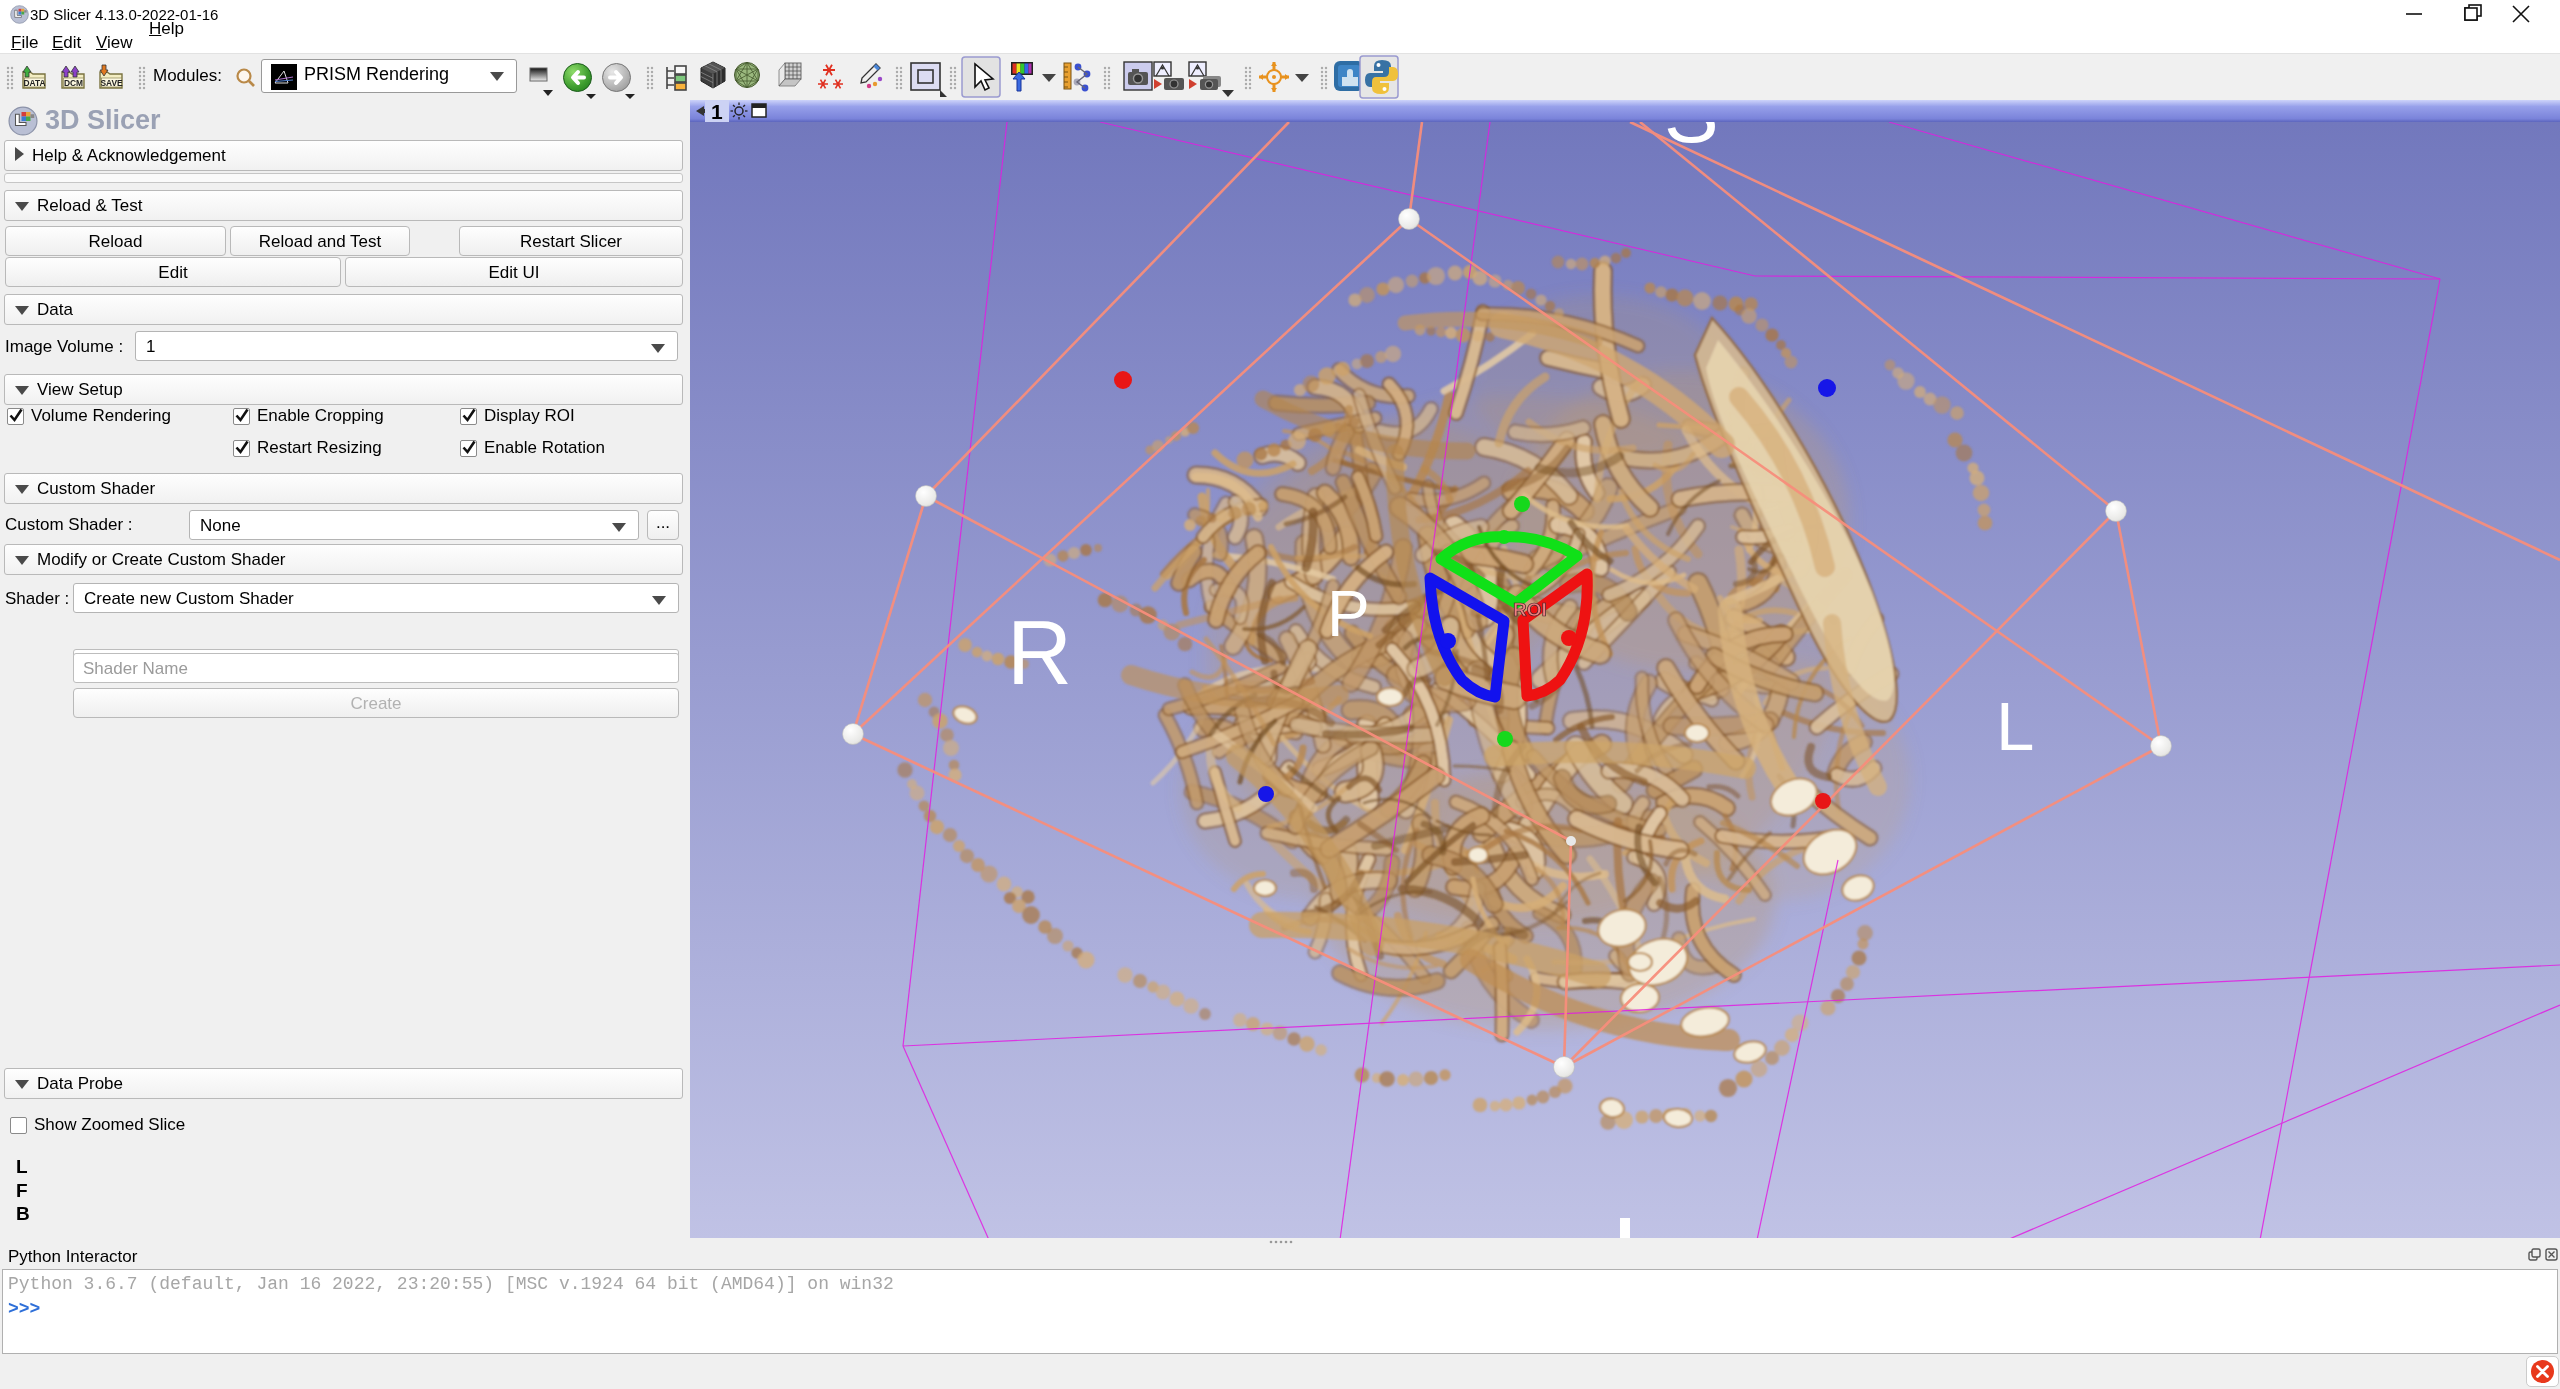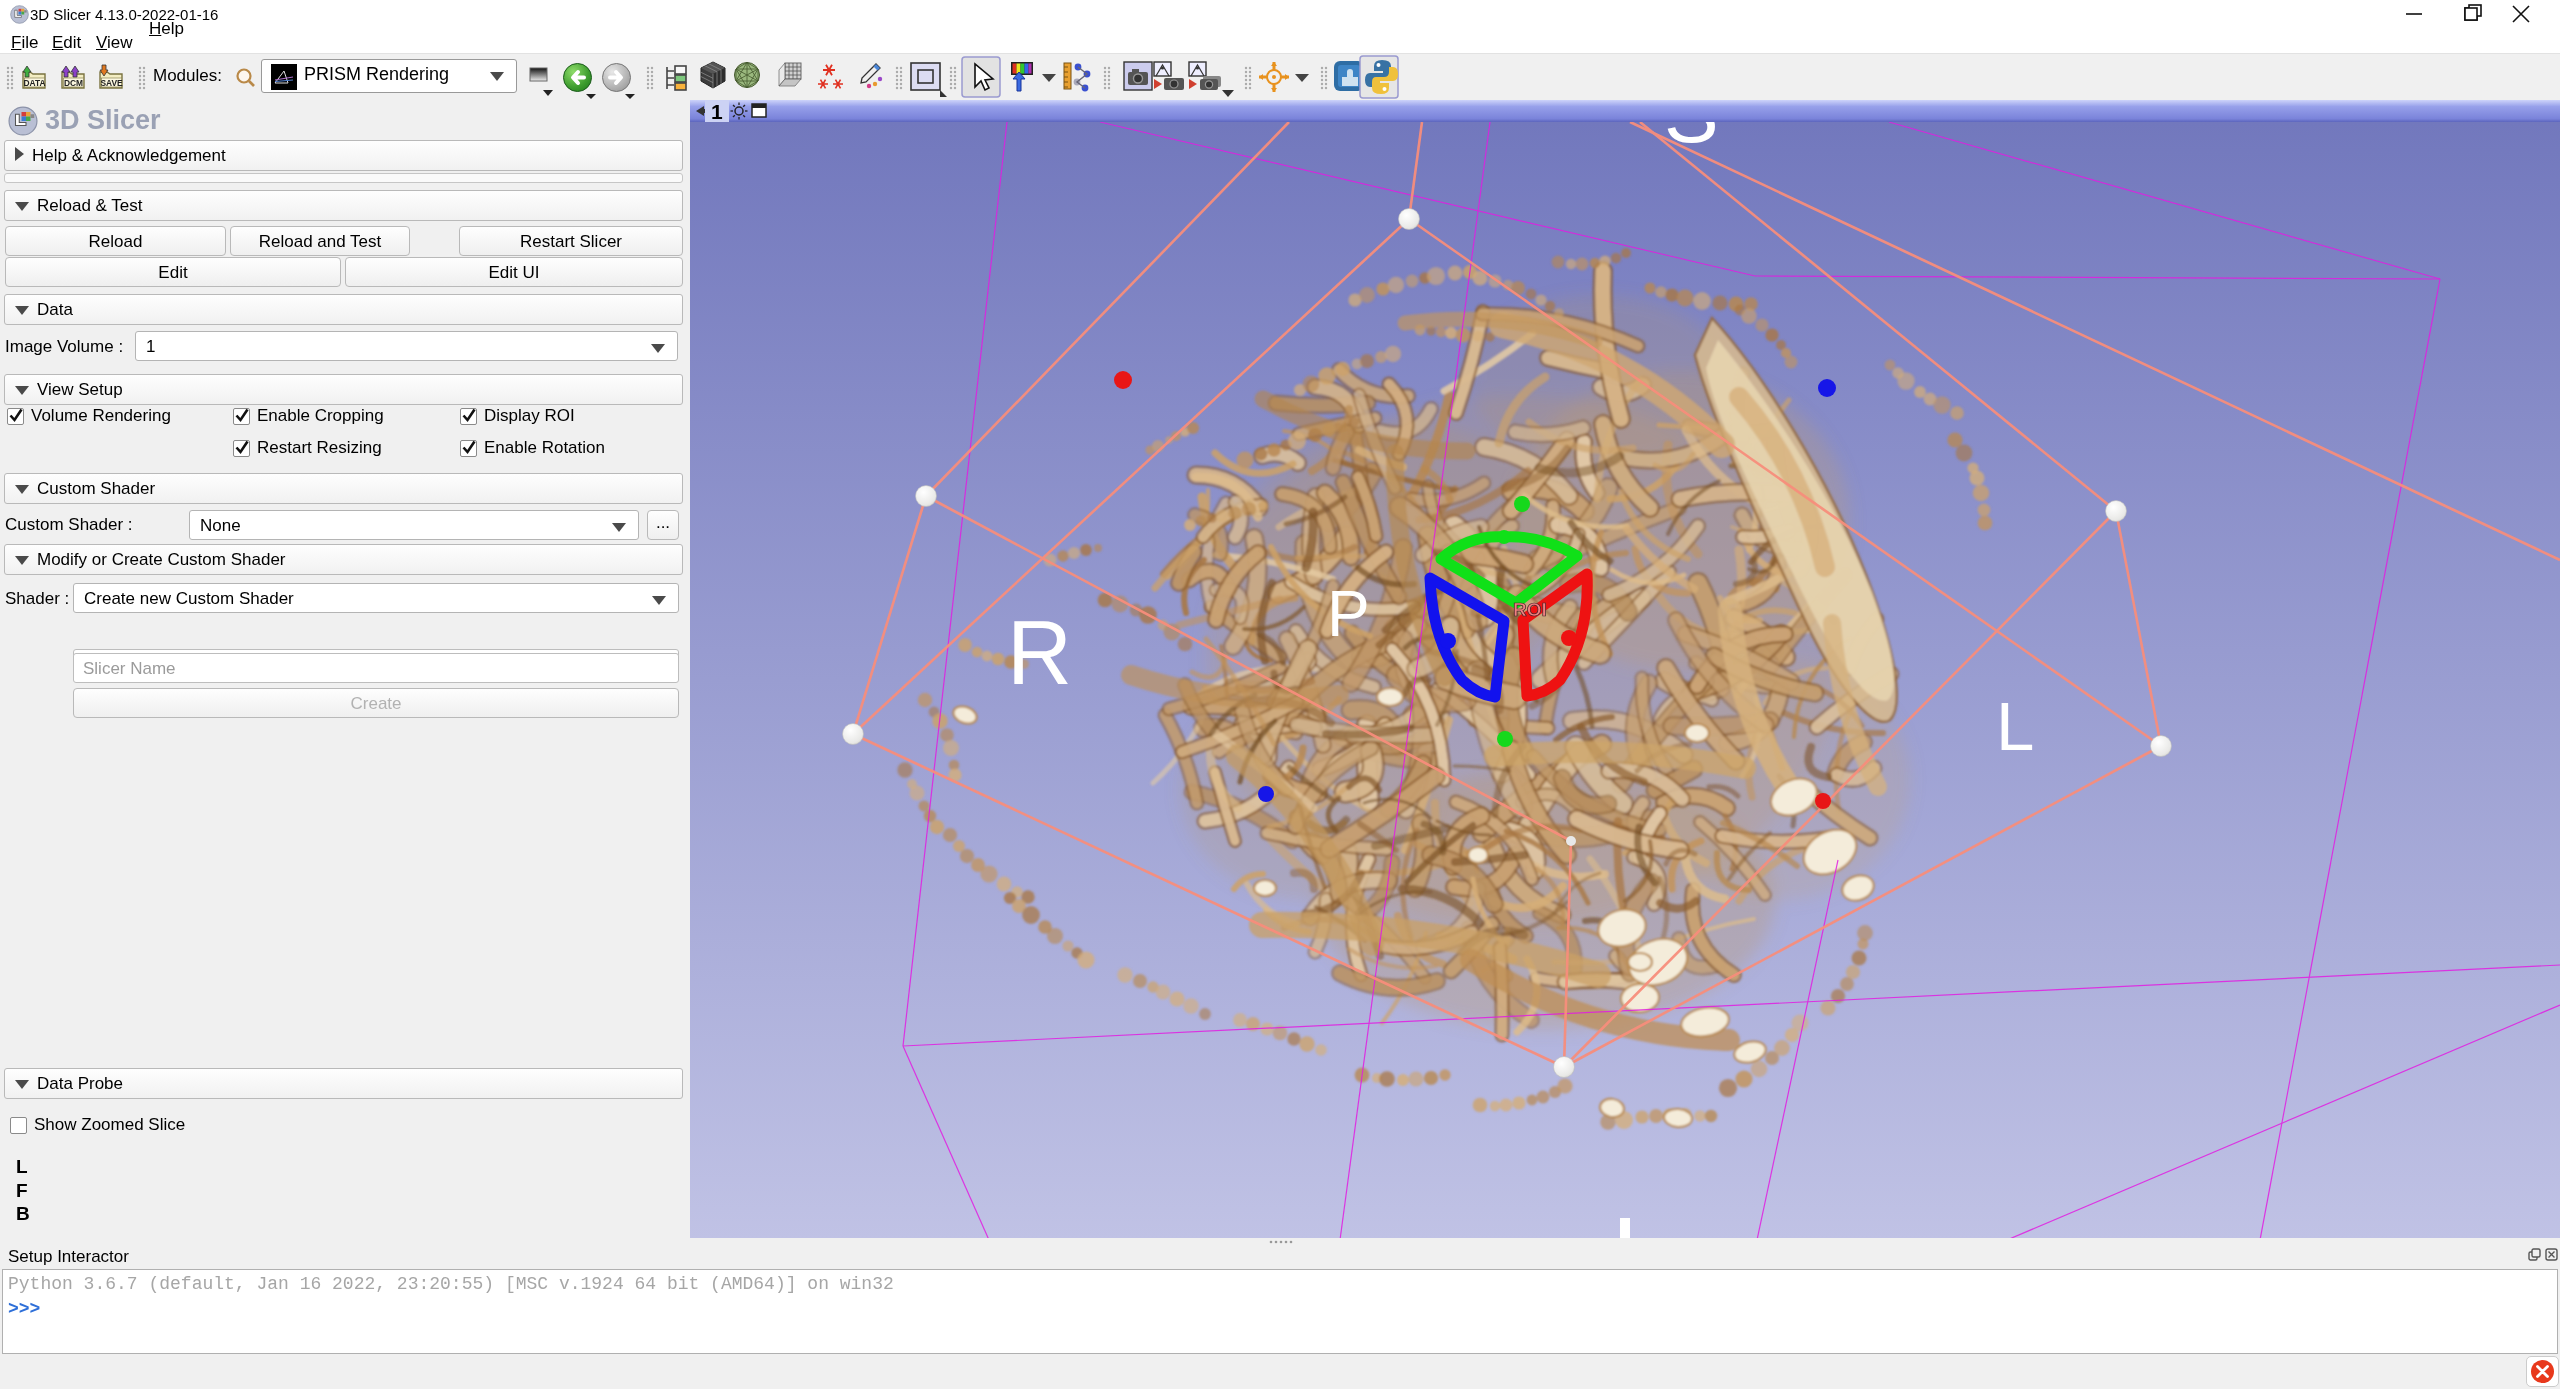--- a/index.html
+++ b/index.html
@@ -1312,35 +1312,35 @@
   </svg>
 <div class="abs cblabel" style="left:484px;top:438px;">Enable Rotation</div>
 <div class="abs hdr" style="top:473px;height:31px;"><span class="tri tri-d"></span>Custom Shader</div>
 <div class="abs" style="left:5px;top:515px;font-size:17px;">Custom Shader :</div>
 <div class="abs combo" style="left:189px;top:510px;width:450px;"><span style="margin-left:10px;">None</span><span class="arr"></span></div>
 <div class="abs btn" style="left:647px;top:510px;width:32px;height:30px;line-height:24px;">...</div>
 <div class="abs hdr" style="top:544px;height:31px;"><span class="tri tri-d"></span>Modify or Create Custom Shader</div>
 <div class="abs" style="left:5px;top:589px;font-size:17px;">Shader :</div>
 <div class="abs combo" style="left:73px;top:583px;width:606px;"><span style="margin-left:10px;">Create new Custom Shader</span><span class="arr"></span></div>
 <div class="abs input" style="left:73px;top:649px;width:606px;">Class Name</div>
-<div class="abs input" style="left:73px;top:653px;width:606px;">Slicer Name</div>
+<div class="abs input" style="left:73px;top:653px;width:606px;">Shader Name</div>
 <div class="abs btn" style="left:73px;top:688px;width:606px;color:#b2b2b2;">Create</div>
 <div class="abs hdr" style="top:1068px;height:31px;"><span class="tri tri-d"></span>Data Probe</div>
 <div class="abs cb" style="left:10px;top:1117px;"></div>
 <div class="abs cblabel" style="left:34px;top:1115px;">Show Zoomed Slice</div>
 <div class="abs" style="left:16px;top:1155px;font-size:19px;font-weight:700;line-height:23.5px;">L<br>F<br>B</div>
 <div class="abs" style="left:0;top:1238px;width:2560px;height:151px;background:#f0f0f0;"></div>
 <svg class="abs" style="left:1268px;top:1240px;" width="30" height="5">
     <circle cx="3" cy="2" r="1.3" fill="#999"></circle>
     <circle cx="8" cy="2" r="1.3" fill="#999"></circle>
     <circle cx="13" cy="2" r="1.3" fill="#999"></circle>
     <circle cx="18" cy="2" r="1.3" fill="#999"></circle>
     <circle cx="23" cy="2" r="1.3" fill="#999"></circle>
   </svg>
-<div class="abs" style="left:8px;top:1247px;font-size:17px;">Setup Interactor</div>
+<div class="abs" style="left:8px;top:1247px;font-size:17px;">Python Interactor</div>
 <svg class="abs" style="left:2528px;top:1248px;" width="30" height="15" stroke="#555" fill="none" stroke-width="1.4">
 <rect x="1" y="4" width="8" height="8" rx="1.5"></rect>
     <rect x="4" y="1" width="8" height="8" rx="1.5" fill="#f0f0f0"></rect>
 <rect x="18" y="1" width="11" height="11" rx="2"></rect>
     <path d="M20.5 3.5 L26.5 9.5 M26.5 3.5 L20.5 9.5"></path>
   </svg>
 <div class="abs" style="left:2px;top:1269px;width:2556px;height:85px;background:#fff;border:1px solid #b0b0b0;"></div>
 <div class="abs mono" style="left:8px;top:1274px;font-size:18px;color:#a6a6a6;">Python 3.6.7 (default, Jan 16 2022, 23:20:55) [MSC v.1924 64 bit (AMD64)] on win32</div>
 <div class="abs mono" style="left:8px;top:1299px;font-size:18px;color:#2e6fd8;font-weight:700;">&gt;&gt;&gt;</div>
 <div class="abs" style="left:2526px;top:1356px;width:33px;height:31px;background:#fff;border:1px solid #ccc;border-radius:5px;"></div>

